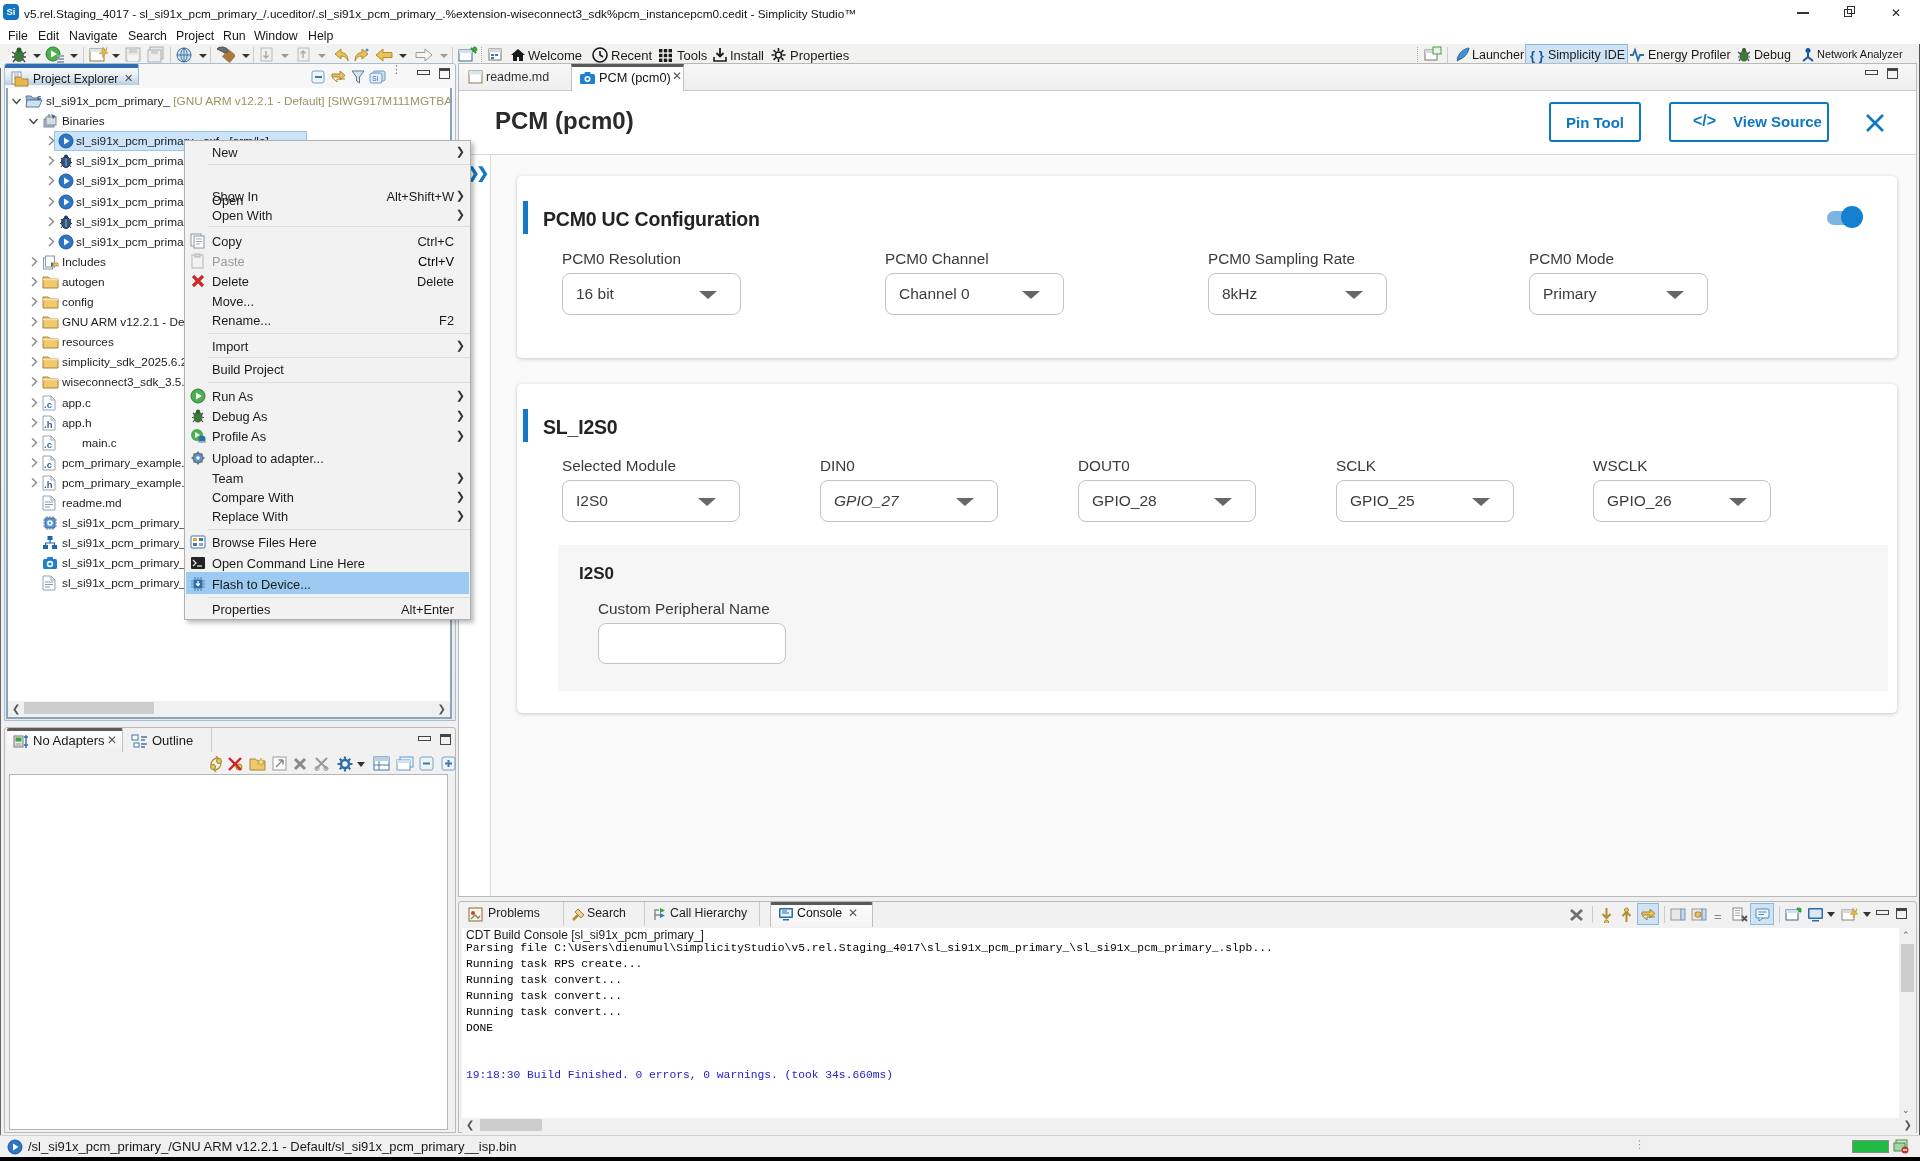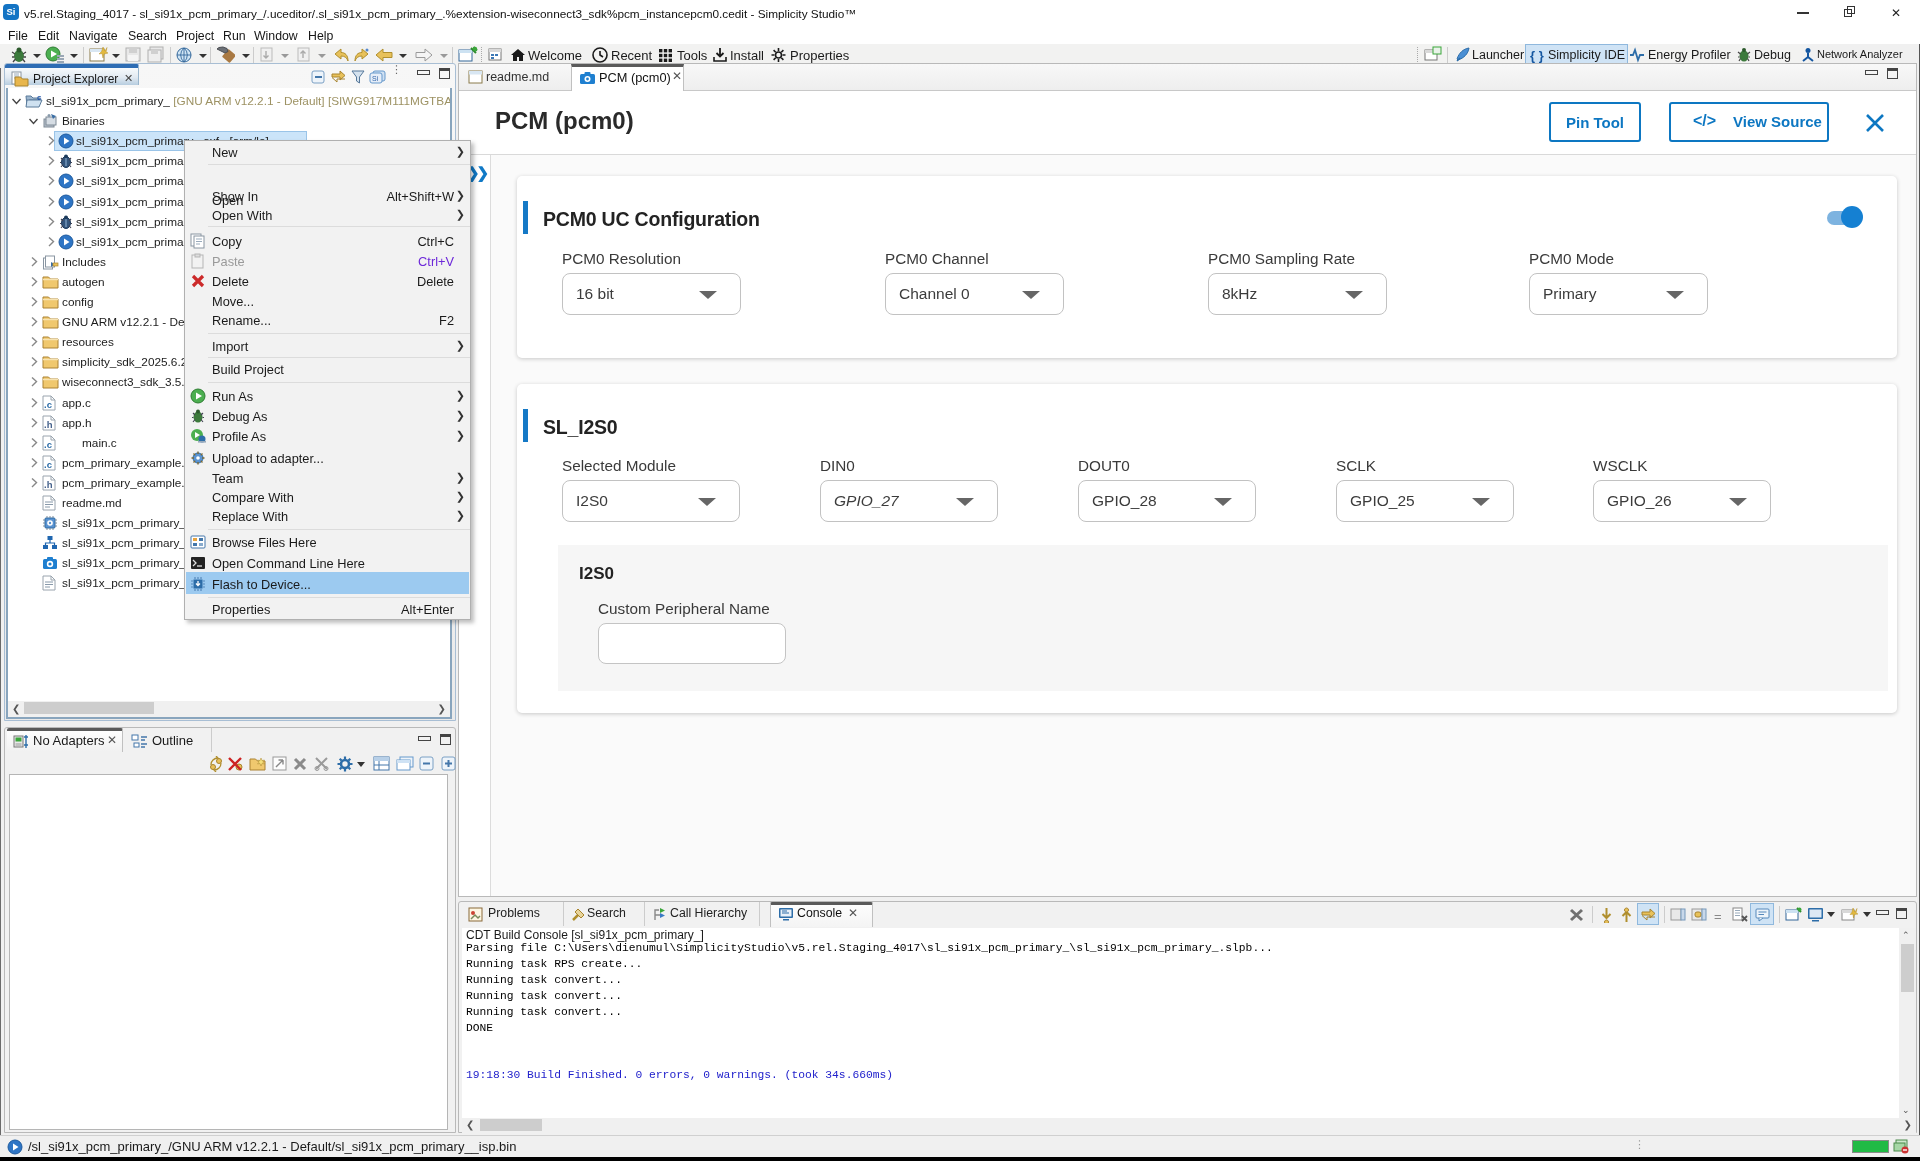--- a/index.html
+++ b/index.html
@@ -874,21 +874,21 @@
         </svg>
         <span class="lbl">Copy</span>
         <span class="acc">Ctrl+C</span>
       </div>
   <div class="mi" style="top:109.5px; color:#9a9a9a;">
         <svg class="mico" width="16" height="16">
           <rect x="2" y="2" width="11" height="13" fill="#f2f2f2" stroke="#b5b5b5"></rect>
           <rect x="5" y="1" width="5" height="3" fill="#ddd" stroke="#b5b5b5"></rect>
         </svg>
         <span class="lbl">Paste</span>
-        <span class="acc" style="color:#6d28d9;">Ctrl+V</span>
+        <span class="acc" style="color:#000000;">Ctrl+V</span>
       </div>
   <div class="mi" style="top:129.7px;">
         <svg class="mico" width="16" height="16">
           <path d="M3 3 L13 13 M13 3 L3 13" stroke="#cc2a2a" stroke-width="3.2"></path>
         </svg>
         <span class="lbl">Delete</span>
         <span class="acc">Delete</span>
       </div>
   <div class="mi" style="top:149.6px;">
         <span class="lbl">Move...</span>

